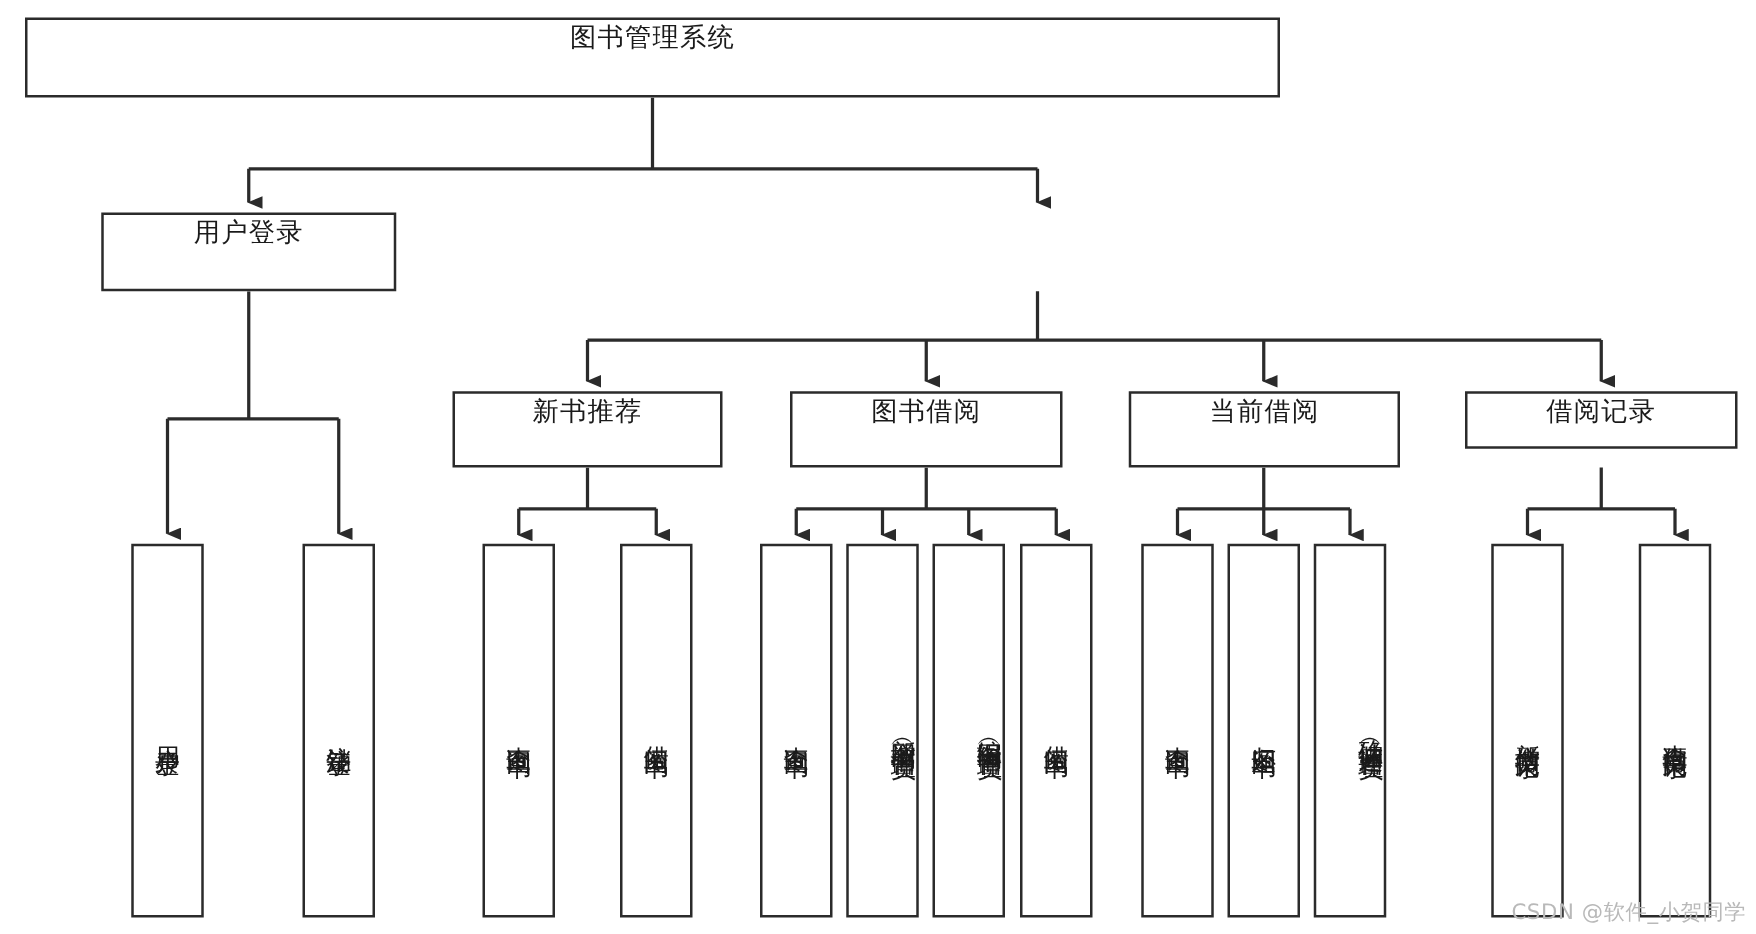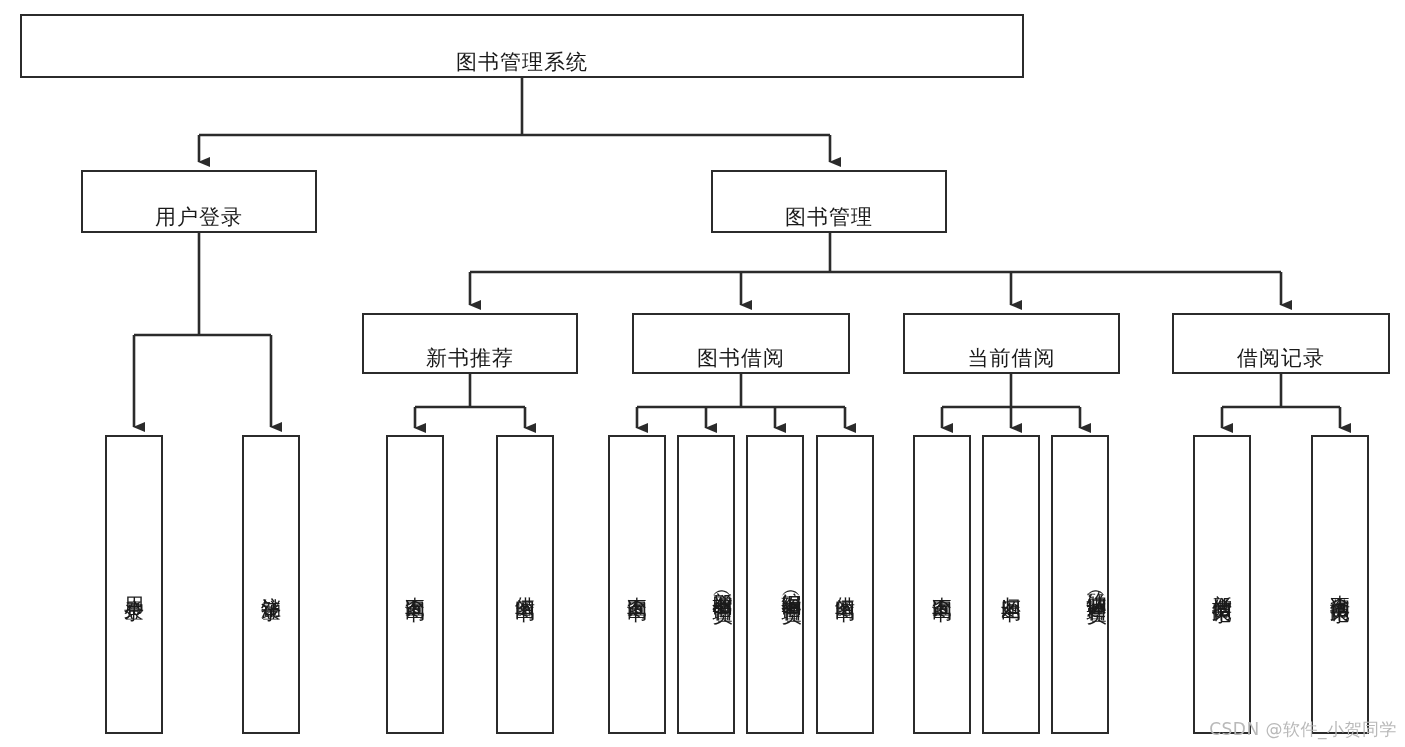--- a/index.html
+++ b/index.html
@@ -16,21 +16,21 @@
     height: 747px;
     background: #ffffff;
     overflow: hidden;
   }
   .node {
     position: absolute;
     box-sizing: border-box;
     border: 2px solid #2b2b2b;
     background: #ffffff;
     display: flex;
-    align-items: flex-end;
+    align-items: flex-start;
     justify-content: center;
     color: #1a1a1a;
   }
   .node.horiz {
     font-size: 21px;
     letter-spacing: 1px;
   }
   .node.vert {
     writing-mode: vertical-rl;
     text-orientation: upright;
@@ -131,37 +131,34 @@
   </svg>
 
   <div class="node horiz" style="left:20px; top:14px; width:1004px; height:64px;">
     <span class="node-label">图书管理系统</span>
   </div>
 
   <div class="node horiz" style="left:81px; top:170px; width:236px; height:63px;">
     <span class="node-label">用户登录</span>
   </div>
 
-  <div class="node horiz" style="left:711px; top:170px; width:236px; height:63px;">
-    <span class="node-label">图书管理</span>
-  </div>
 
   <div class="node horiz" style="left:632px; top:313px; width:218px; height:61px;">
     <span class="node-label">图书借阅</span>
   </div>
 
   <div class="node horiz" style="left:362px; top:313px; width:216px; height:61px;">
     <span class="node-label">新书推荐</span>
   </div>
 
   <div class="node horiz" style="left:903px; top:313px; width:217px; height:61px;">
     <span class="node-label">当前借阅</span>
   </div>
 
-  <div class="node horiz" style="left:1172px; top:313px; width:218px; height:61px;">
+  <div class="node horiz" style="left:1172px; top:313px; width:218px; height:46px;">
     <span class="node-label">借阅记录</span>
   </div>
 
   <div class="node vert midalign" style="left:105px; top:435px; width:58px; height:299px;">
     <span class="node-label">用户登录</span>
   </div>
 
   <div class="node vert midalign" style="left:242px; top:435px; width:58px; height:299px;">
     <span class="node-label">注销登录</span>
   </div>

